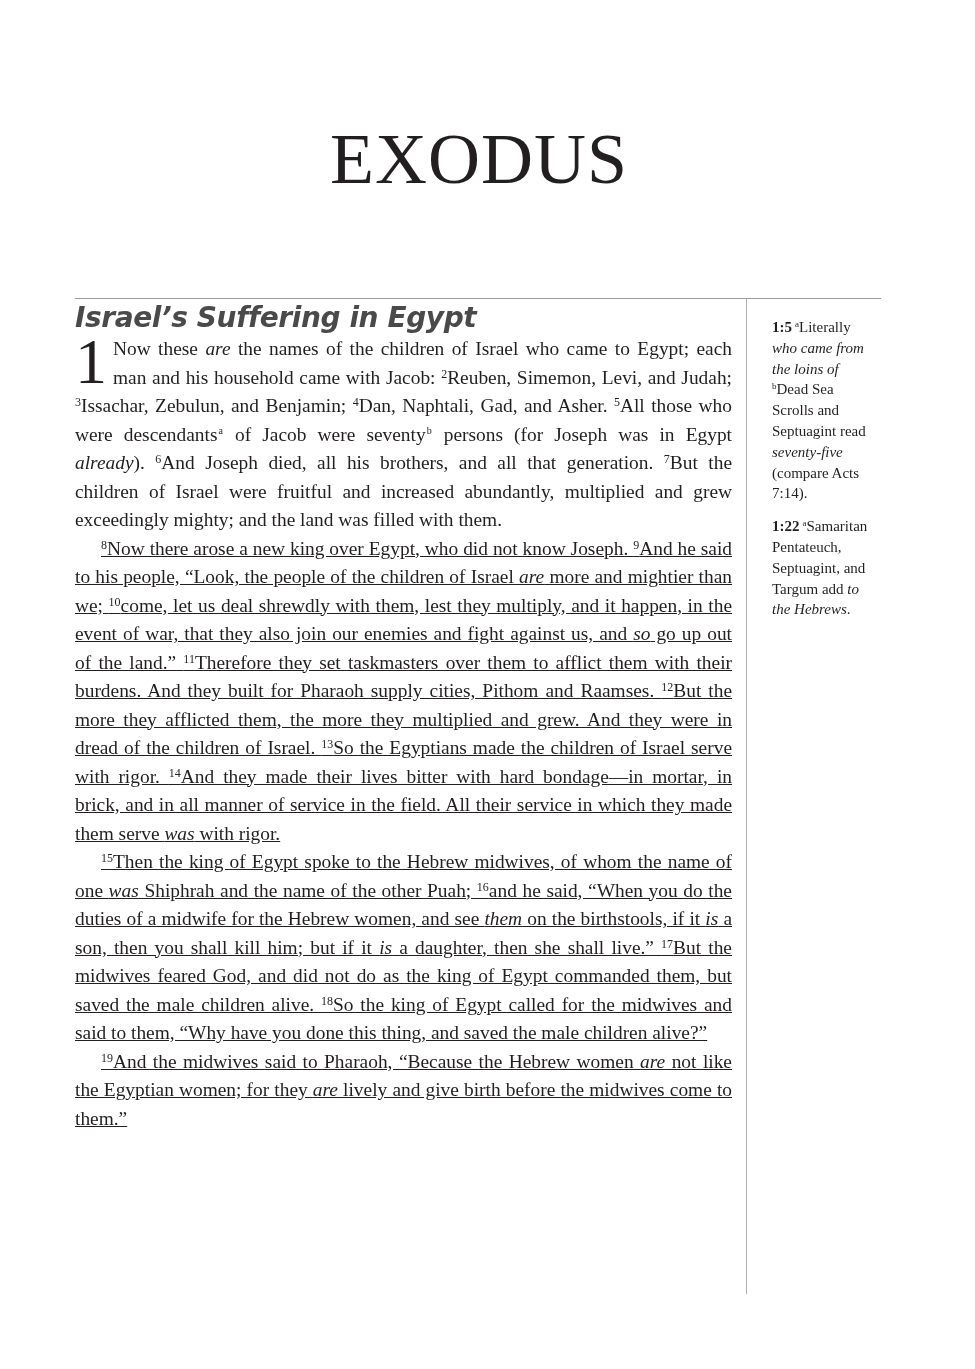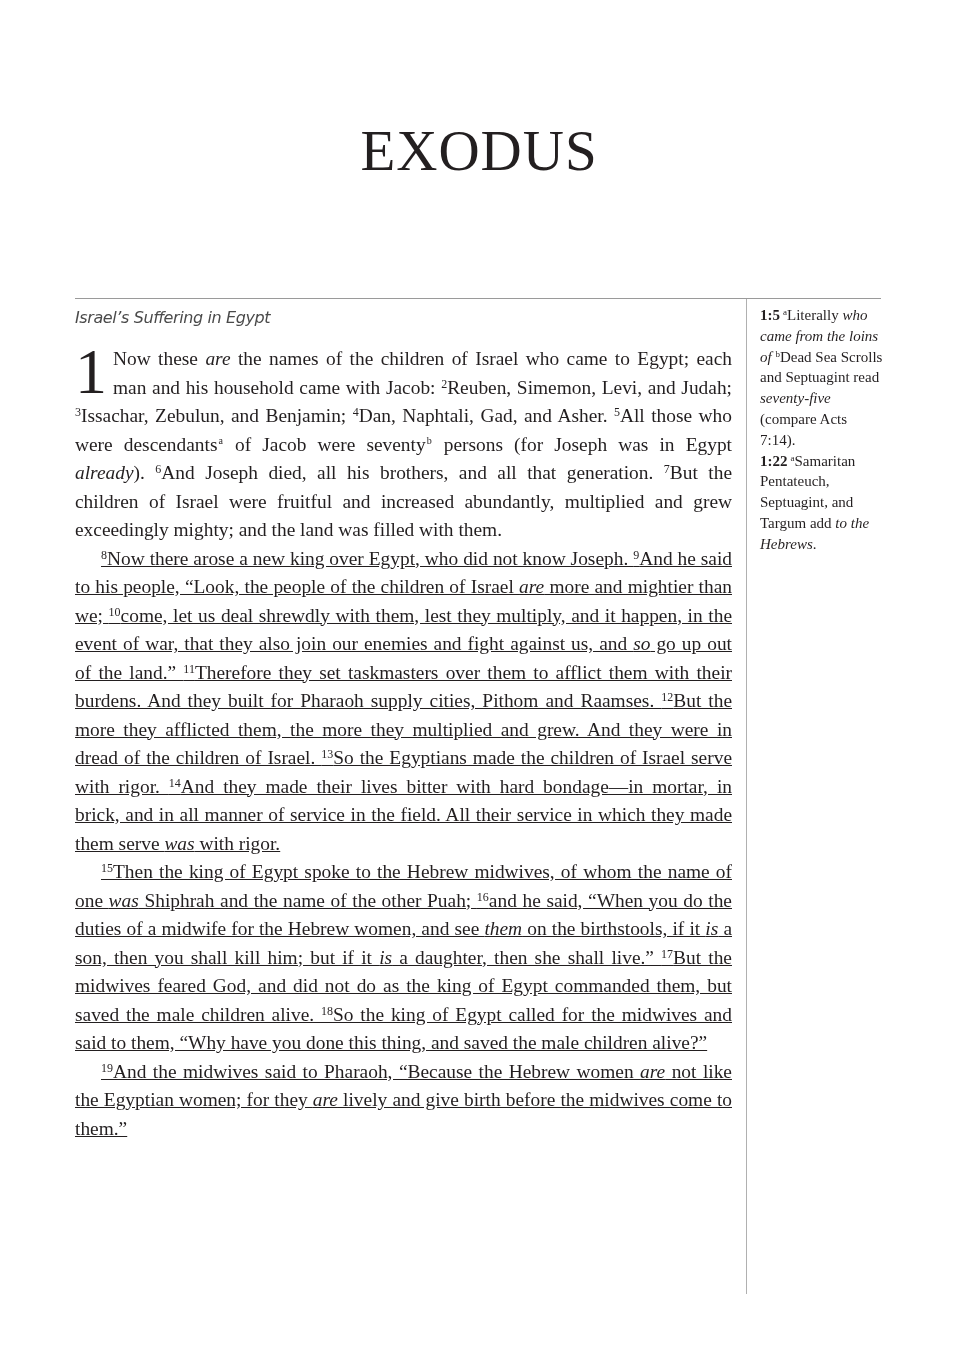--- a/index.html
+++ b/index.html
@@ -1,57 +1,57 @@
 <!DOCTYPE html>
 <html><head>
   <meta charset="utf-8">
   <style>
     html, body { margin: 0; padding: 0; background: #ffffff; }
     body { width: 975px; height: 1369px; position: relative; overflow: hidden; color: #231f20; }
     .book-title {
       position: absolute; left: 0; top: 118px; width: 958px; text-align: center;
       font-family: "Liberation Serif", "DejaVu Serif", serif;
-      font-size: 57px; letter-spacing: 1px; font-weight: normal; color: #231f20;
+      font-size: 72px; letter-spacing: 1px; font-weight: normal; color: #231f20;
     }
     .rule {
       position: absolute; left: 75px; top: 298px; width: 806px; height: 0;
       border-top: 1px solid #9a9a9a;
     }
     .vrule {
       position: absolute; left: 746px; top: 299px; width: 0; height: 995px;
       border-left: 1px solid #b0b0b0;
     }
     .main {
       position: absolute; left: 75px; top: 303px; width: 657px;
       font-family: "Liberation Serif", "DejaVu Serif", serif;
       font-size: 19.4px; line-height: 28.5px; color: #231f20;
       text-align: justify;
     }
     .heading {
       font-family: "DejaVu Sans", "Liberation Sans", sans-serif;
-      font-style: italic; font-size: 16px; line-height: 30px; color: #4a4a4a;
-      text-align: left; margin: 0 0 12px 0; letter-spacing: -0.4px;
+      font-style: italic; font-size: 28px; line-height: 30px; color: #4a4a4a;
+      text-align: left; margin: 0 0 2px 0; letter-spacing: -0.4px; font-weight: bold;
     }
     .chapnum {
       float: left; font-size: 64px; line-height: 48px; margin: 3px 6px 0 0;
       font-family: "Liberation Serif", serif;
     }
     p { margin: 0; }
     p.indent { text-indent: 26px; text-decoration: underline; }
     sup { font-size: 12px; line-height: 0; vertical-align: 6px; }
     sup.fn { font-size: 10px; vertical-align: 7px; margin: 0 1px; }
     em { font-style: italic; }
     .notes {
       position: absolute; left: 760px; top: 305px; width: 124px;
       font-family: "Liberation Serif", "DejaVu Serif", serif;
       font-size: 15px; line-height: 20.8px; color: #231f20;
     }
     .notes .ref { font-weight: bold; }
     .notes sup { font-size: 9px; vertical-align: 5px; }
-    .note { margin: 0; }
+    .note { margin: 12px; }
   </style>
 </head>
 <body>
 
 <div class="book-title">EXODUS</div>
 <div class="rule"></div>
 <div class="vrule"></div>
 
 <div class="main">
   <div class="heading">Israel’s Suffering in Egypt</div>

